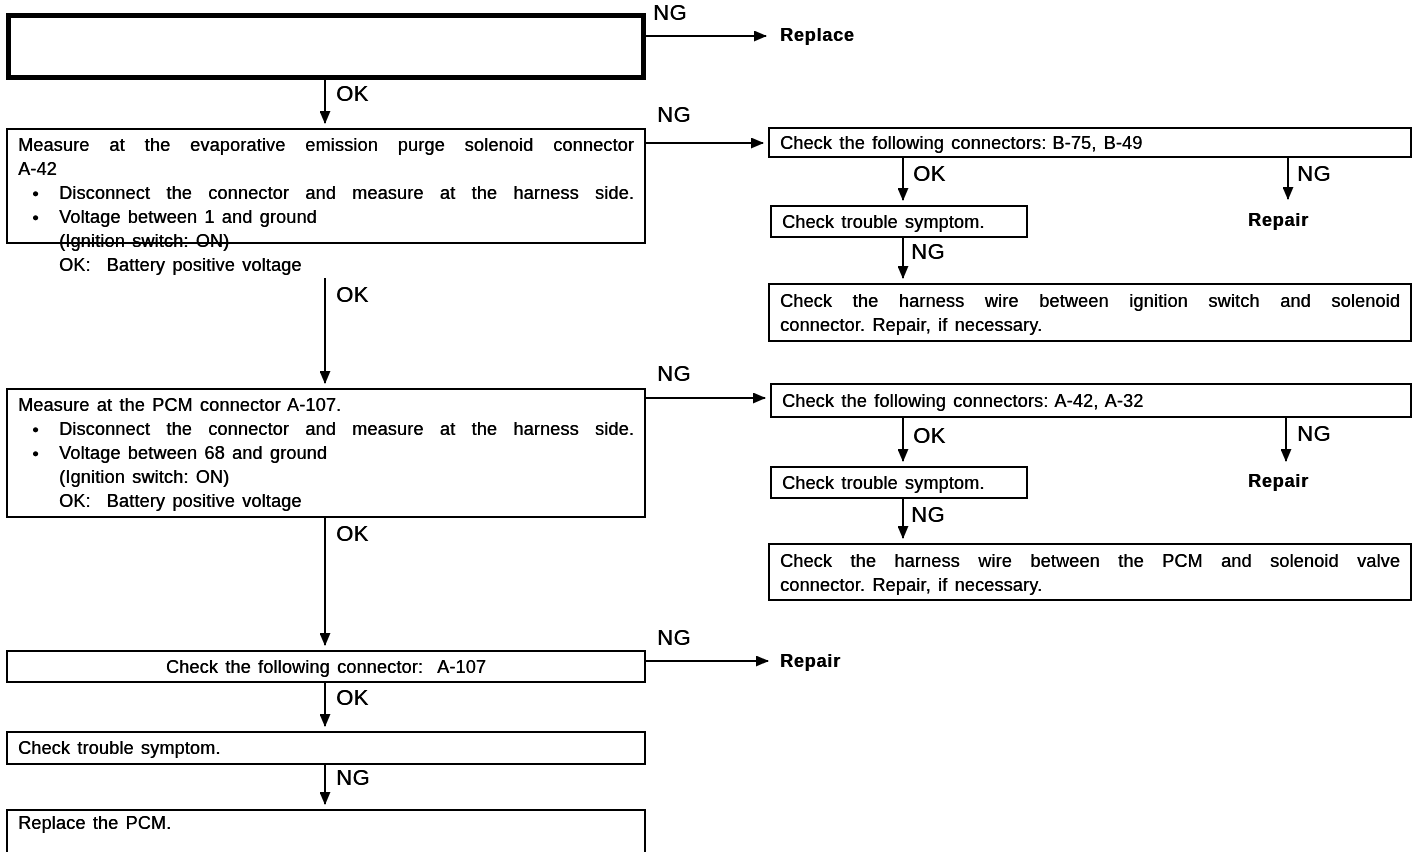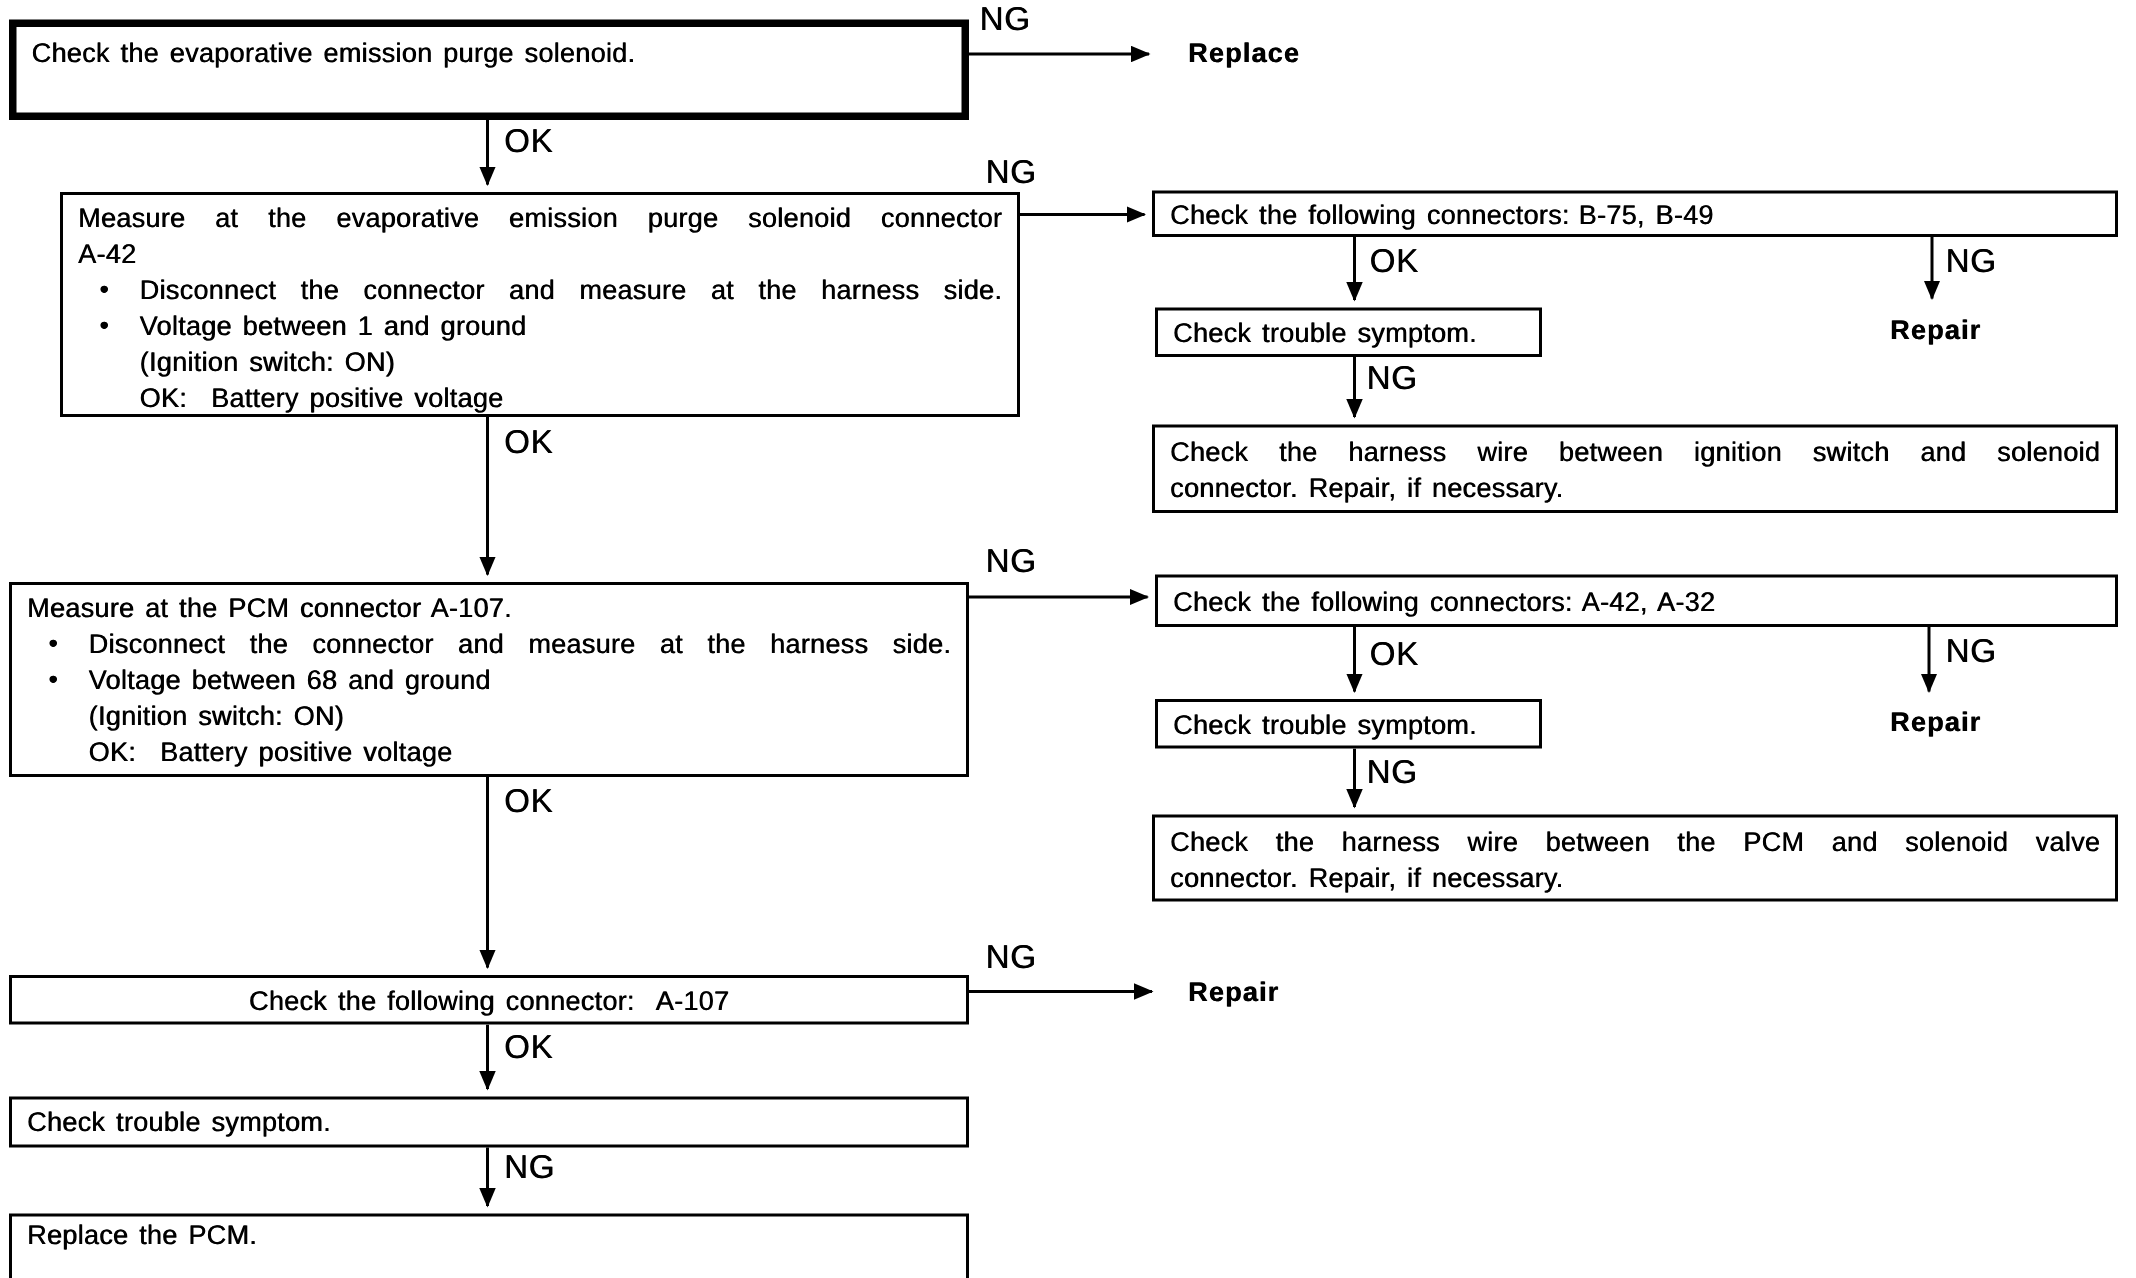--- a/index.html
+++ b/index.html
@@ -16,21 +16,21 @@
   }
   .box.thick { border-width:5px; padding:5px 10px; }
   .jfull { text-align:justify; text-align-last:justify; }
   .bullet-row { display:flex; padding-left:14px; }
   .bullet-glyph { flex:none; width:27px; font-size:11px; line-height:24px; }
   .bullet-text { flex:1; }
   .val { margin-left:6px; font-weight:normal; }
   .val-wide { margin-left:14px; font-weight:normal; }
   .okval { margin-left:16px; }
   .elabel { position:absolute; font-size:22px; line-height:20px; letter-spacing:0.5px; }
-  .terminal { position:absolute; font-weight:bold; font-size:18px; line-height:22px; letter-spacing:0.8px;margin-left:12px; }
+  .terminal { position:absolute; font-weight:bold; font-size:18px; line-height:22px; letter-spacing:0.8px; }
   b { font-weight:normal; }
   svg.arrows { position:absolute; left:0; top:0; }
   svg.arrows line { stroke:#000; stroke-width:2; }
 </style>
 </head>
 <body>
 
 <div class="page">
 
   <svg class="arrows" width="1424" height="852" viewBox="0 0 1424 852">
@@ -50,24 +50,23 @@
     <line x1="903" y1="418" x2="903" y2="461" marker-end="url(#ah)"></line>
     <line x1="1286" y1="418" x2="1286" y2="461" marker-end="url(#ah)"></line>
     <line x1="903" y1="499" x2="903" y2="538" marker-end="url(#ah)"></line>
     <line x1="325" y1="518" x2="325" y2="645" marker-end="url(#ah)"></line>
     <line x1="646" y1="661" x2="768" y2="661" marker-end="url(#ah)"></line>
     <line x1="325" y1="683" x2="325" y2="726" marker-end="url(#ah)"></line>
     <line x1="325" y1="764" x2="325" y2="804" marker-end="url(#ah)"></line>
   </svg>
 
   <div class="box thick" style="left:6px; top:13px; width:640px; height:67px;">
-    <div>Check the evaporative emission purge solenoid.</div>
   </div>
 
-  <div class="box" style="left:6px; top:128px; width:640px; height:150px;margin-left:34px;">
+  <div class="box" style="left:6px; top:128px; width:640px; height:116px;">
     <div class="jfull">Measure at the evaporative emission purge solenoid connector</div>
     <div>A-42</div>
     <div class="bullet-row">
       <span class="bullet-glyph">●</span>
       <span class="bullet-text jfull">Disconnect the connector and measure at the harness side.</span>
     </div>
     <div class="bullet-row">
       <span class="bullet-glyph">●</span>
       <span class="bullet-text">
         <div>Voltage between 1 and ground</div>

